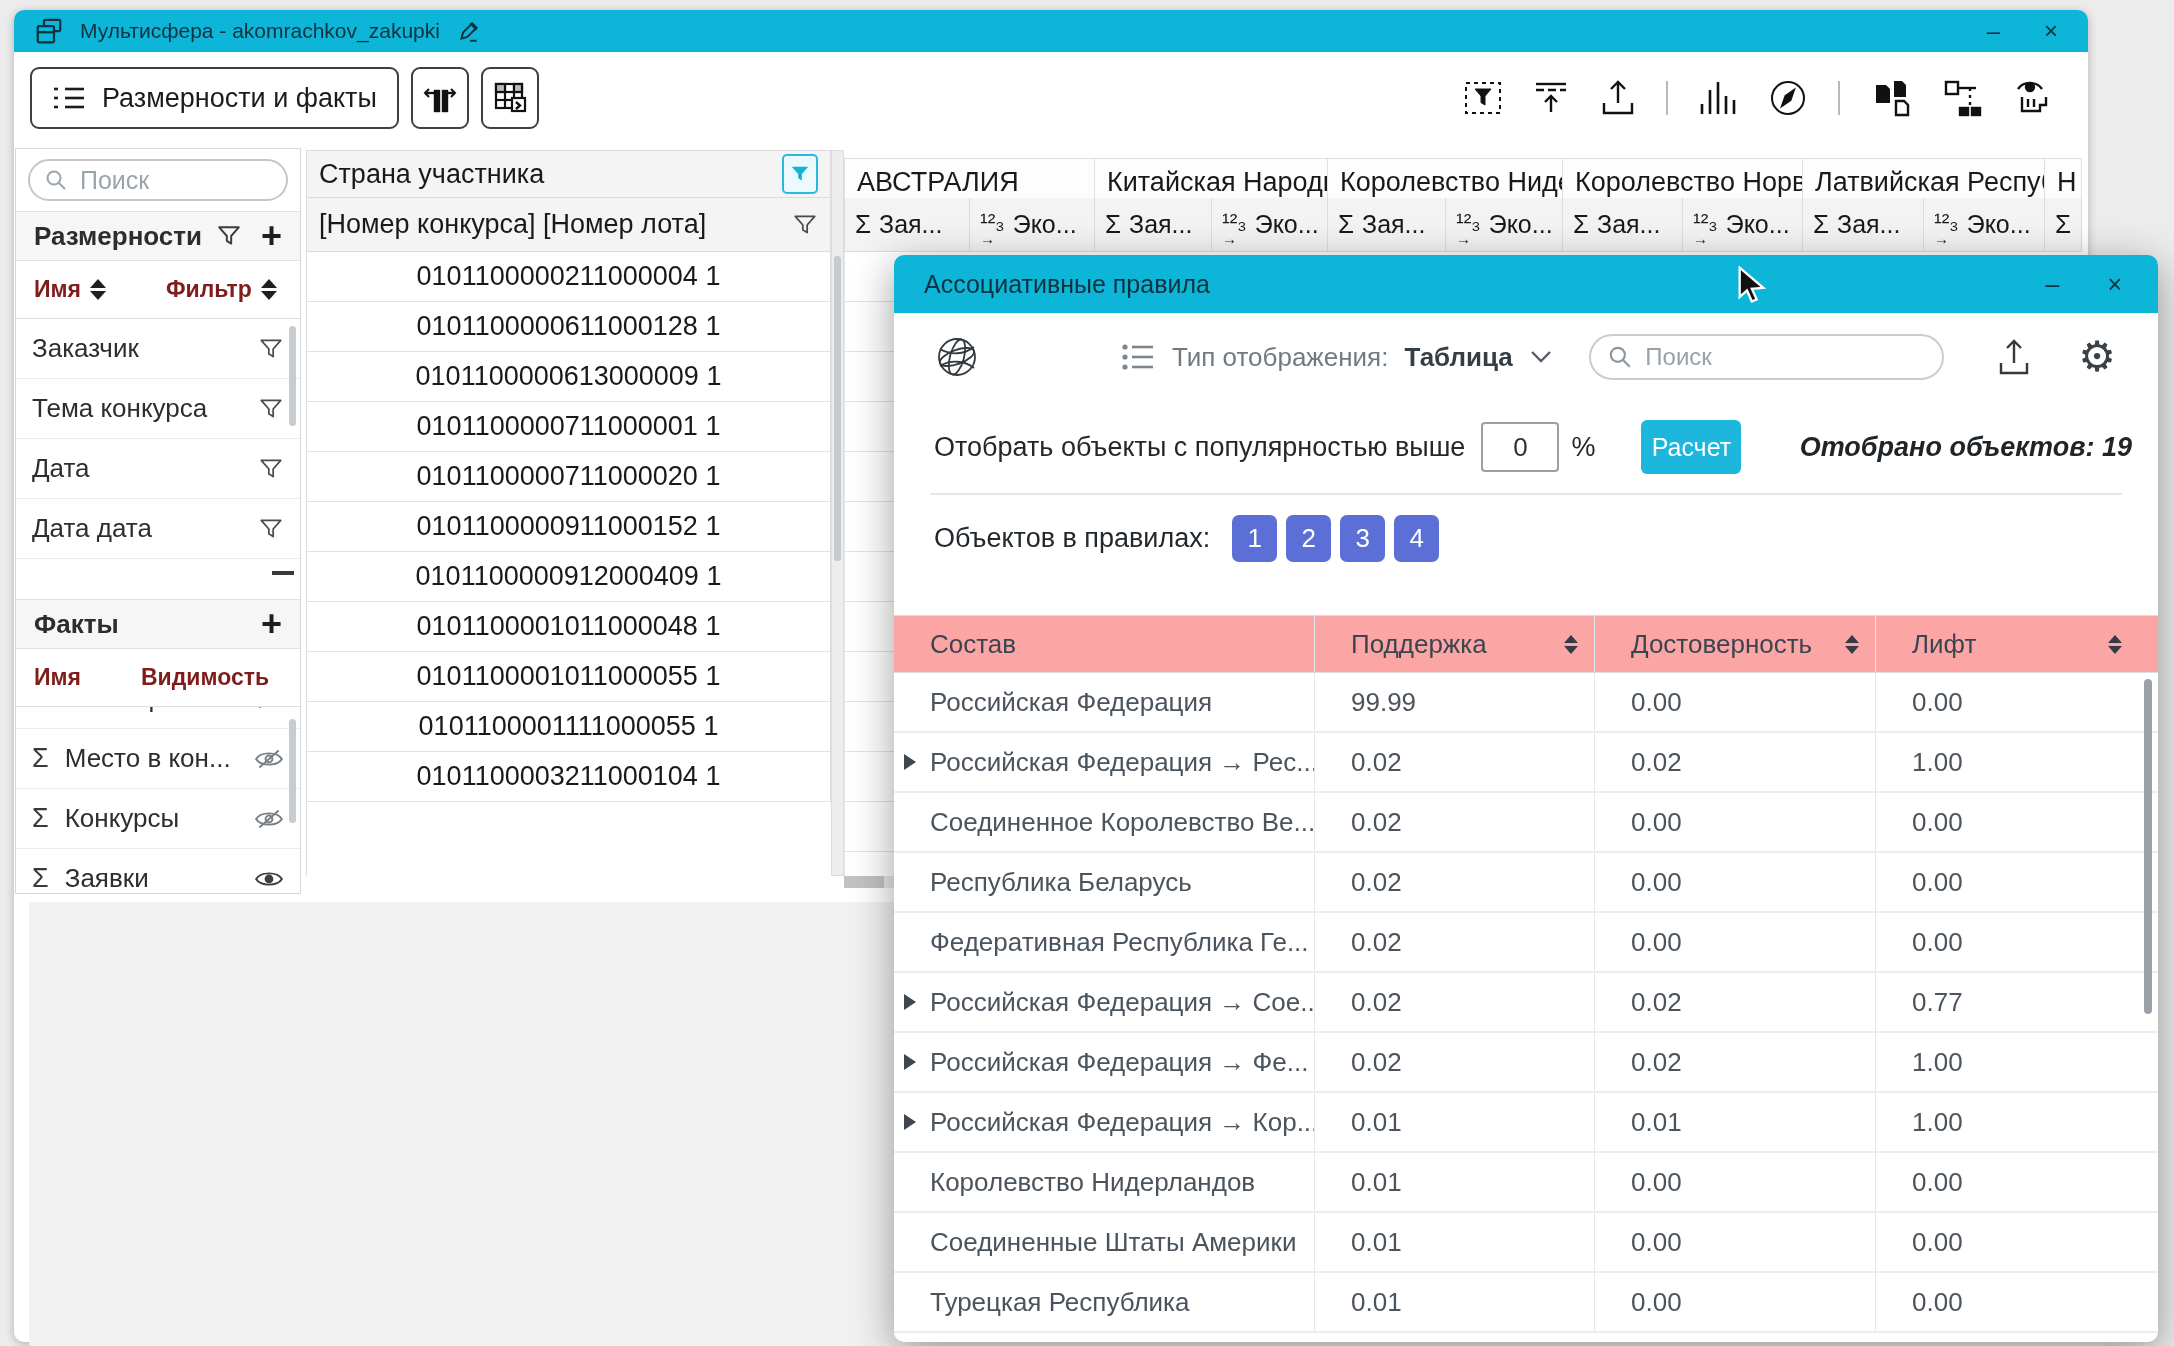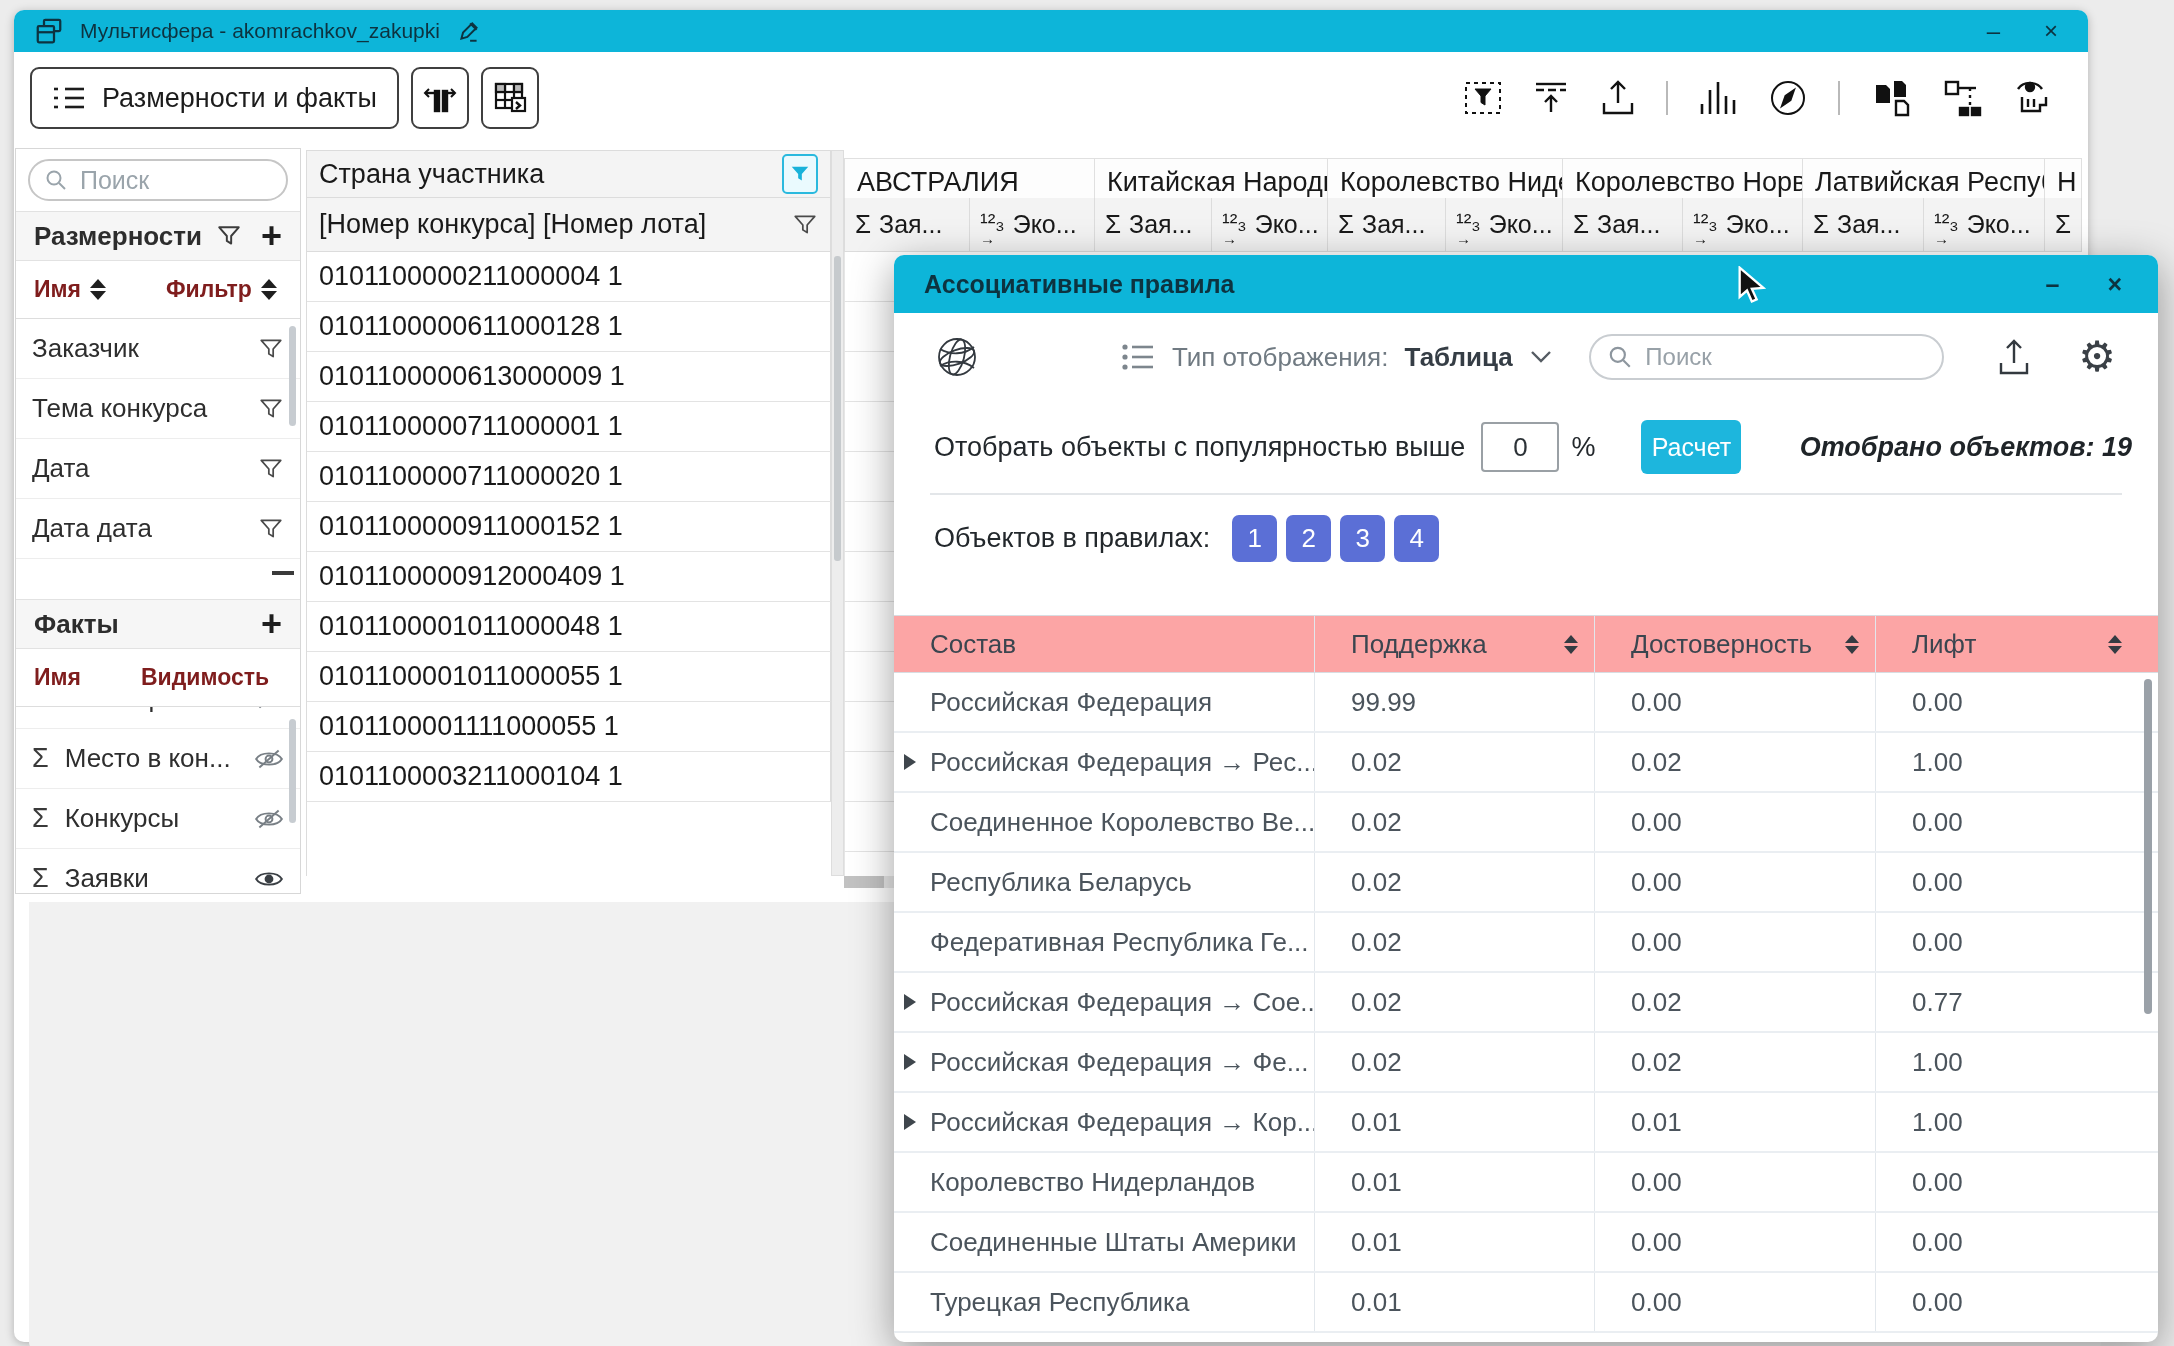--- a/index.html
+++ b/index.html
@@ -65,28 +65,28 @@
   .p-subs div.ps:nth-of-type(6){width:117px;}
   .p-subs div.ps:nth-of-type(7){width:120px;}
   .p-subs div.ps:nth-of-type(8){width:120px;}
   .p-subs div.ps:nth-of-type(9){width:121px;}
   .p-subs div.ps:nth-of-type(10){width:121px;}
   .p-subs div.ps:nth-of-type(11){width:37px;}
   .sig-b{font-size:26px;}
   .rank{position:relative;font-size:23px;line-height:1;padding-bottom:6px;}
   .rank .rank-ar{position:absolute;left:0;bottom:-7px;font-size:15px;}
   .p-rows{position:absolute;left:0;top:102px;width:525px;height:624px;overflow:hidden;border-left:1px solid #dcdcdc;}
-  .p-rows .pr{height:50px;display:flex;align-items:center;padding:0 12px;background:#fff;border-bottom:1px solid #e3e3e3;border-right:1px solid #dcdcdc;}
+  .p-rows .pr{height:50px;display:flex;align-items:center;padding:0 12px;background:#fff;border-bottom:1px solid #e3e3e3;border-right:1px solid #dcdcdc;justify-content:center;}
   .p-sliver{position:absolute;left:538px;top:102px;width:56px;height:624px;overflow:hidden;}
   .p-sliver .pr{height:50px;background:#fff;border-bottom:1px solid #e3e3e3;border-left:1px solid #e6e6e6;}
   .p-hscroll{position:absolute;left:538px;top:726px;width:56px;height:12px;background:#e8e8e8;}
   .p-hthumb{width:40px;height:12px;background:#c2c2c2;}
   
   .dialog{position:absolute;left:894px;top:255px;width:1264px;height:1087px;background:#fff;border-radius:10px;box-shadow:0 10px 42px rgba(0,0,0,.38);}
-  .dlg-title{height:58px;background:#0db5d9;border-radius:10px 10px 0 0;display:flex;align-items:center;padding:0 30px;font-size:25px;color:#0d3340;font-weight:bold;}
+  .dlg-title{height:58px;background:#0db5d9;border-radius:10px 10px 0 0;display:flex;align-items:center;padding:0 30px;font-size:25px;color:#0d3340;}
   .dlg-ctl{margin-left:auto;display:flex;align-items:center;gap:48px;padding-right:6px;}
   .dlg-ctl span{font-size:25px;color:#0d3340;line-height:1;}
   .dlg-controls{height:88px;display:flex;align-items:center;padding:0 40px 0 40px;}
   .dt-type{display:flex;align-items:center;gap:16px;margin-left:140px;}
   .dt-label{font-size:26px;color:#707a82;}
   .dt-value{font-size:26px;color:#353d45;font-weight:bold;}
   .dlg-search{margin-left:auto;width:355px;height:46px;border:2px solid #c9cdd1;border-radius:23px;display:flex;align-items:center;gap:10px;padding:0 16px;color:#8d969e;}
   .dlg-search input{border:none;outline:none;font-size:24px;color:#6d777e;width:230px;background:transparent;}
   .dlg-search input::placeholder{color:#98a1a8;}
   .dlg-export{margin-left:52px;}

